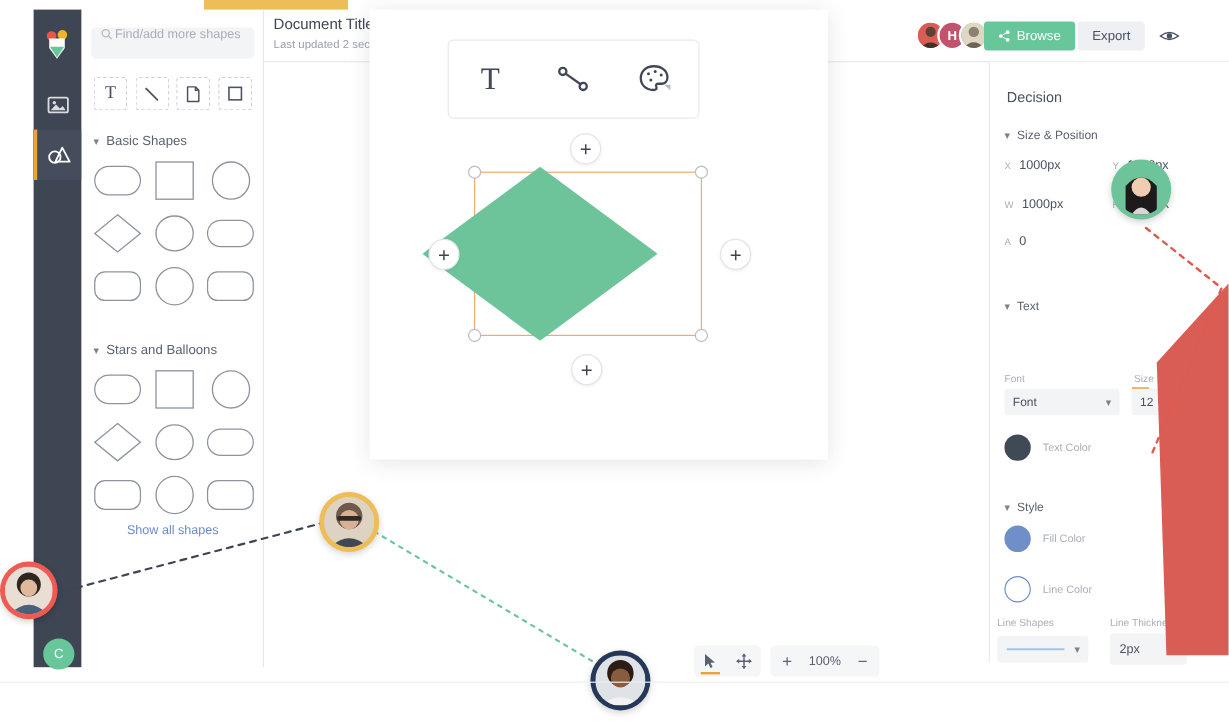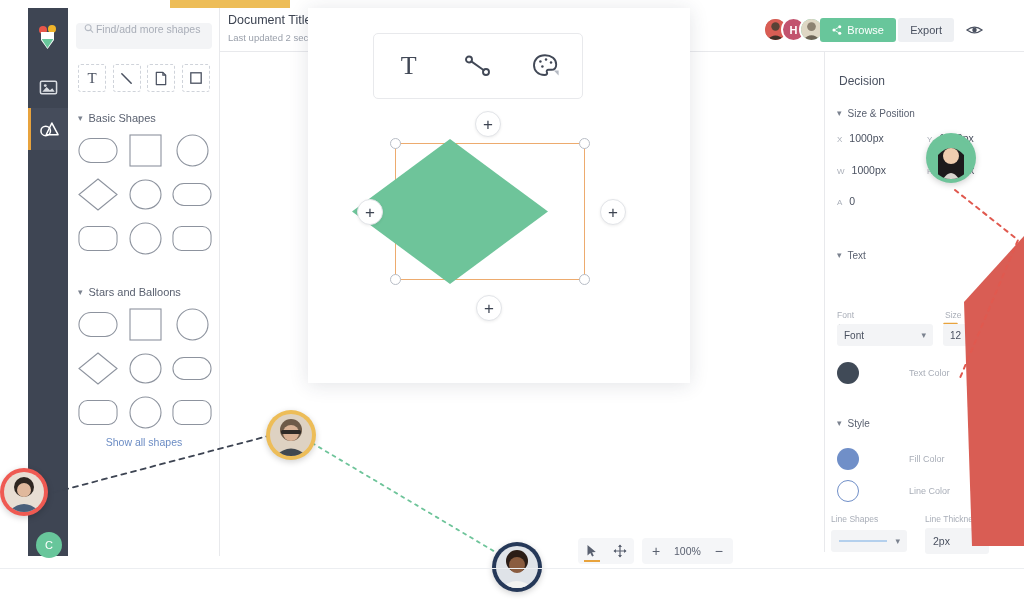--- a/index.html
+++ b/index.html
@@ -130,21 +130,21 @@
     position: absolute; height: 22px; background: #f3f4f6; border-radius: 3px;
     display: flex; align-items: center; justify-content: space-between; padding: 0 7px;
     font-size: 10px; color: #4a5160;
   }
   .txtbox {
     position: absolute; height: 26px; background: #f3f4f6; border-radius: 3px;
     display: flex; align-items: center; padding: 0 8px; font-size: 10.5px; color: #4a5160;
   }
   .swatch-row { position: absolute; display: flex; align-items: center; gap: 10px; }
   .swatch { width: 22px; height: 22px; border-radius: 50%; }
-  .swatch-lab { font-size: 9px; color: #a9aeb8; margin-left: 40px; }
+  .swatch-lab { font-size: 9px; color: #a9aeb8; }
 
   
   .canvas-modal {
     position: absolute; left: 308px; top: 8px; width: 382px; height: 375px;
     background: #ffffff; box-shadow: 0 2px 18px rgba(40,48,66,0.13);
   }
   .float-toolbar {
     position: absolute; left: 65px; top: 25px; width: 210px; height: 66px;
     background: #fff; border: 1px solid #e8e9ec; border-radius: 5px;
     display: flex; align-items: center; justify-content: space-around;
@@ -510,21 +510,21 @@
     <div class="swatch-row" style="left:12px; top:310px">
       <span class="swatch" style="background:#404a57"></span>
       <span class="swatch-lab">Text Color</span>
     </div>
 
     <div class="p-sec" style="top:366px">
       <span class="chev">▾</span>
       <span>Style</span>
     </div>
 
-    <div class="swatch-row" style="left:12px; top:396px">
+    <div class="swatch-row" style="left:12px; top:386px">
       <span class="swatch" style="background:#708fc8"></span>
       <span class="swatch-lab">Fill Color</span>
     </div>
     <div class="swatch-row" style="left:12px; top:428px">
       <span class="swatch" style="background:#ffffff; border:1.5px solid #708fc8"></span>
       <span class="swatch-lab">Line Color</span>
     </div>
 
     <div class="fld-lab" style="left:6px; top:462px">Line Shapes</div>
     <div class="fld-lab" style="left:100px; top:462px">Line Thickness</div>

